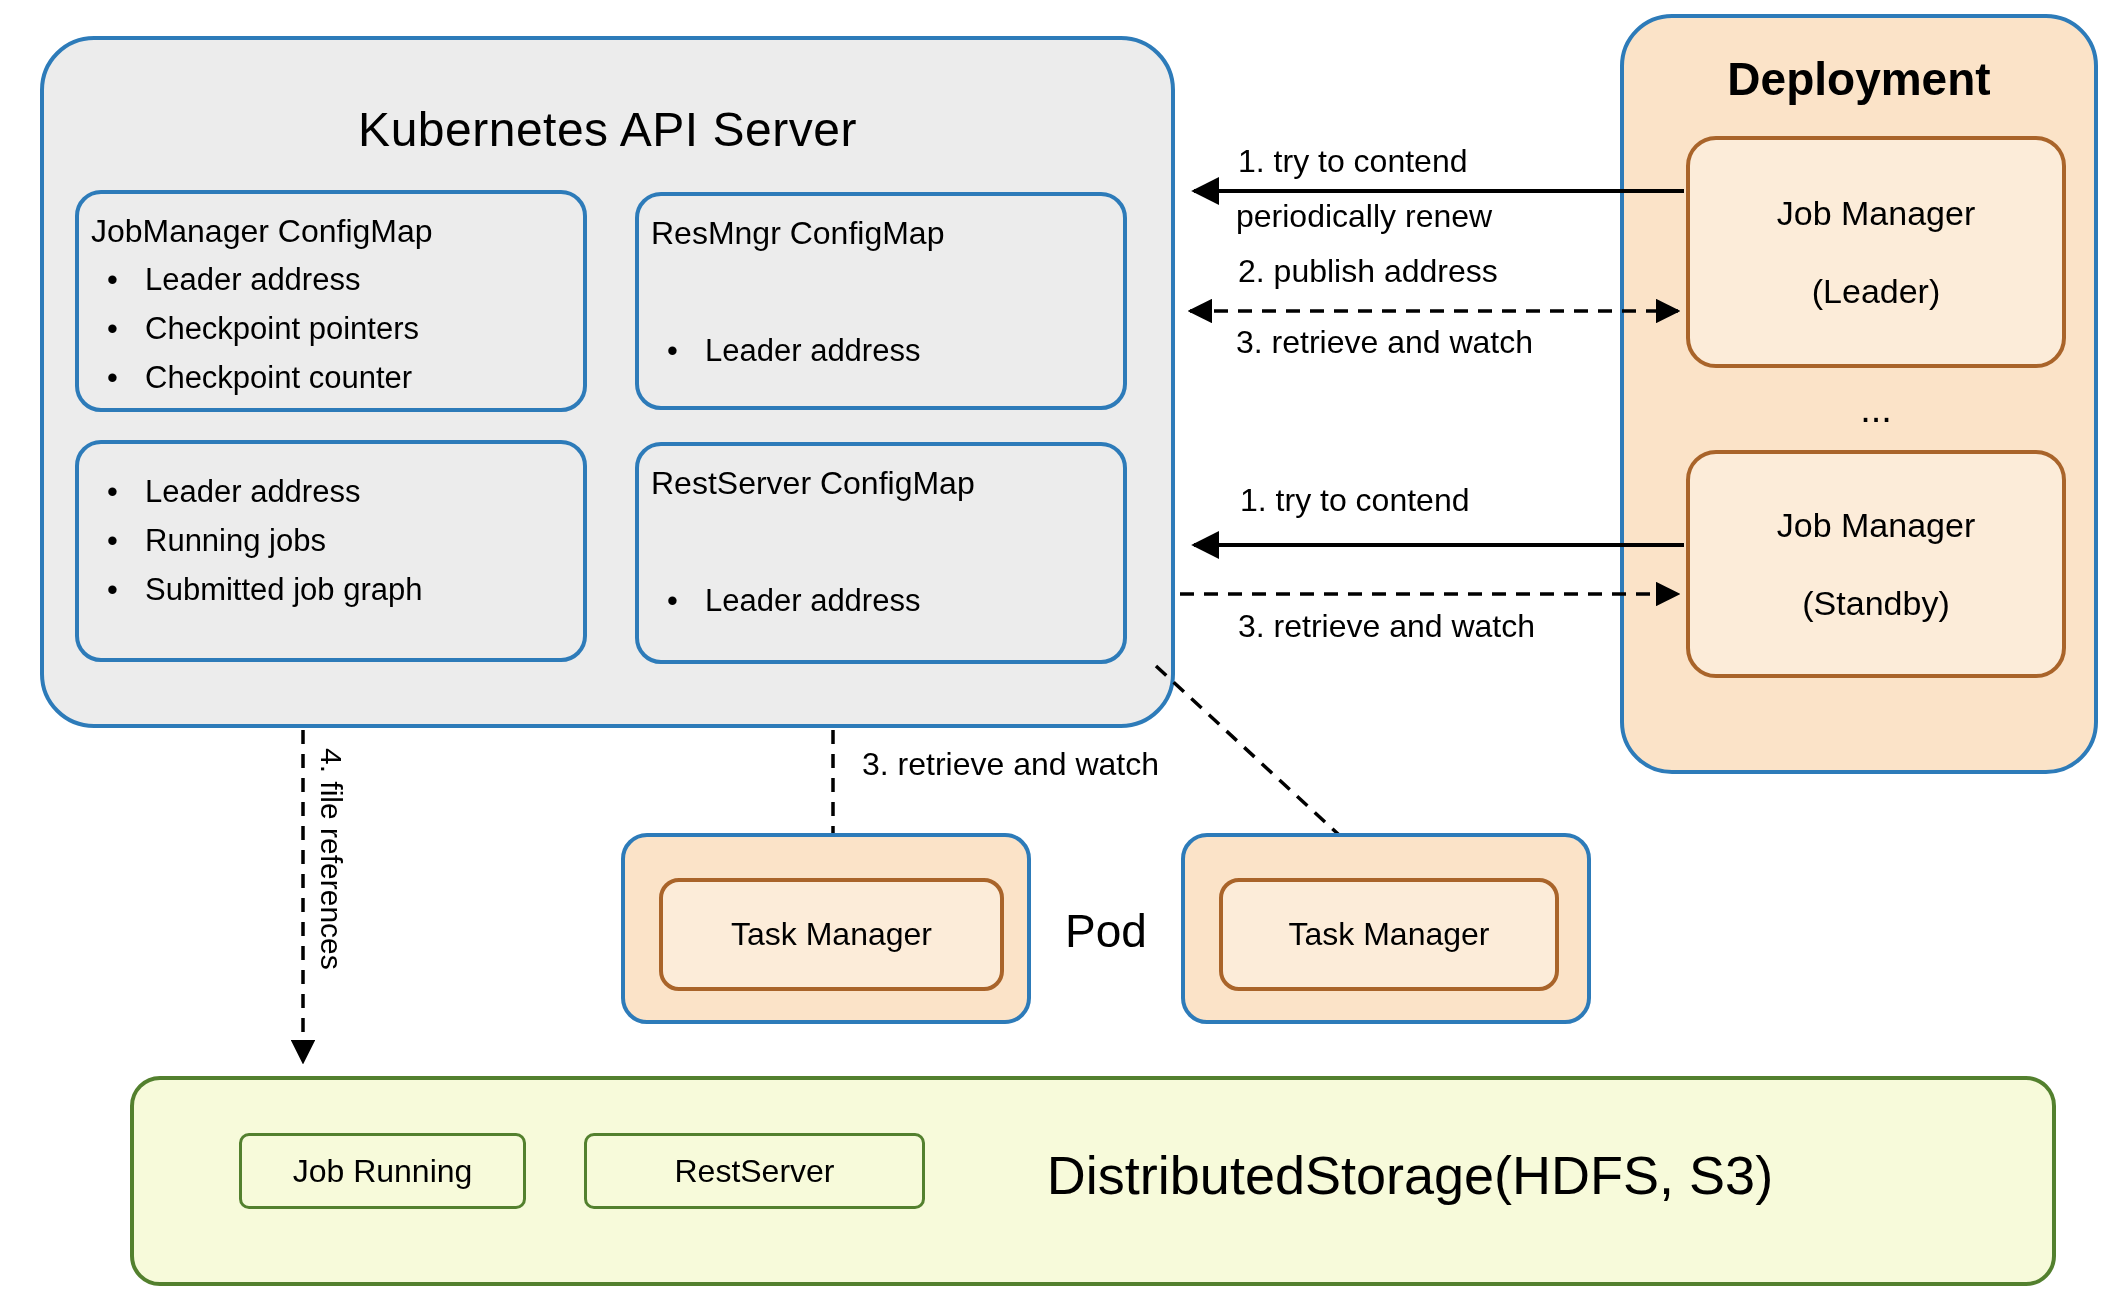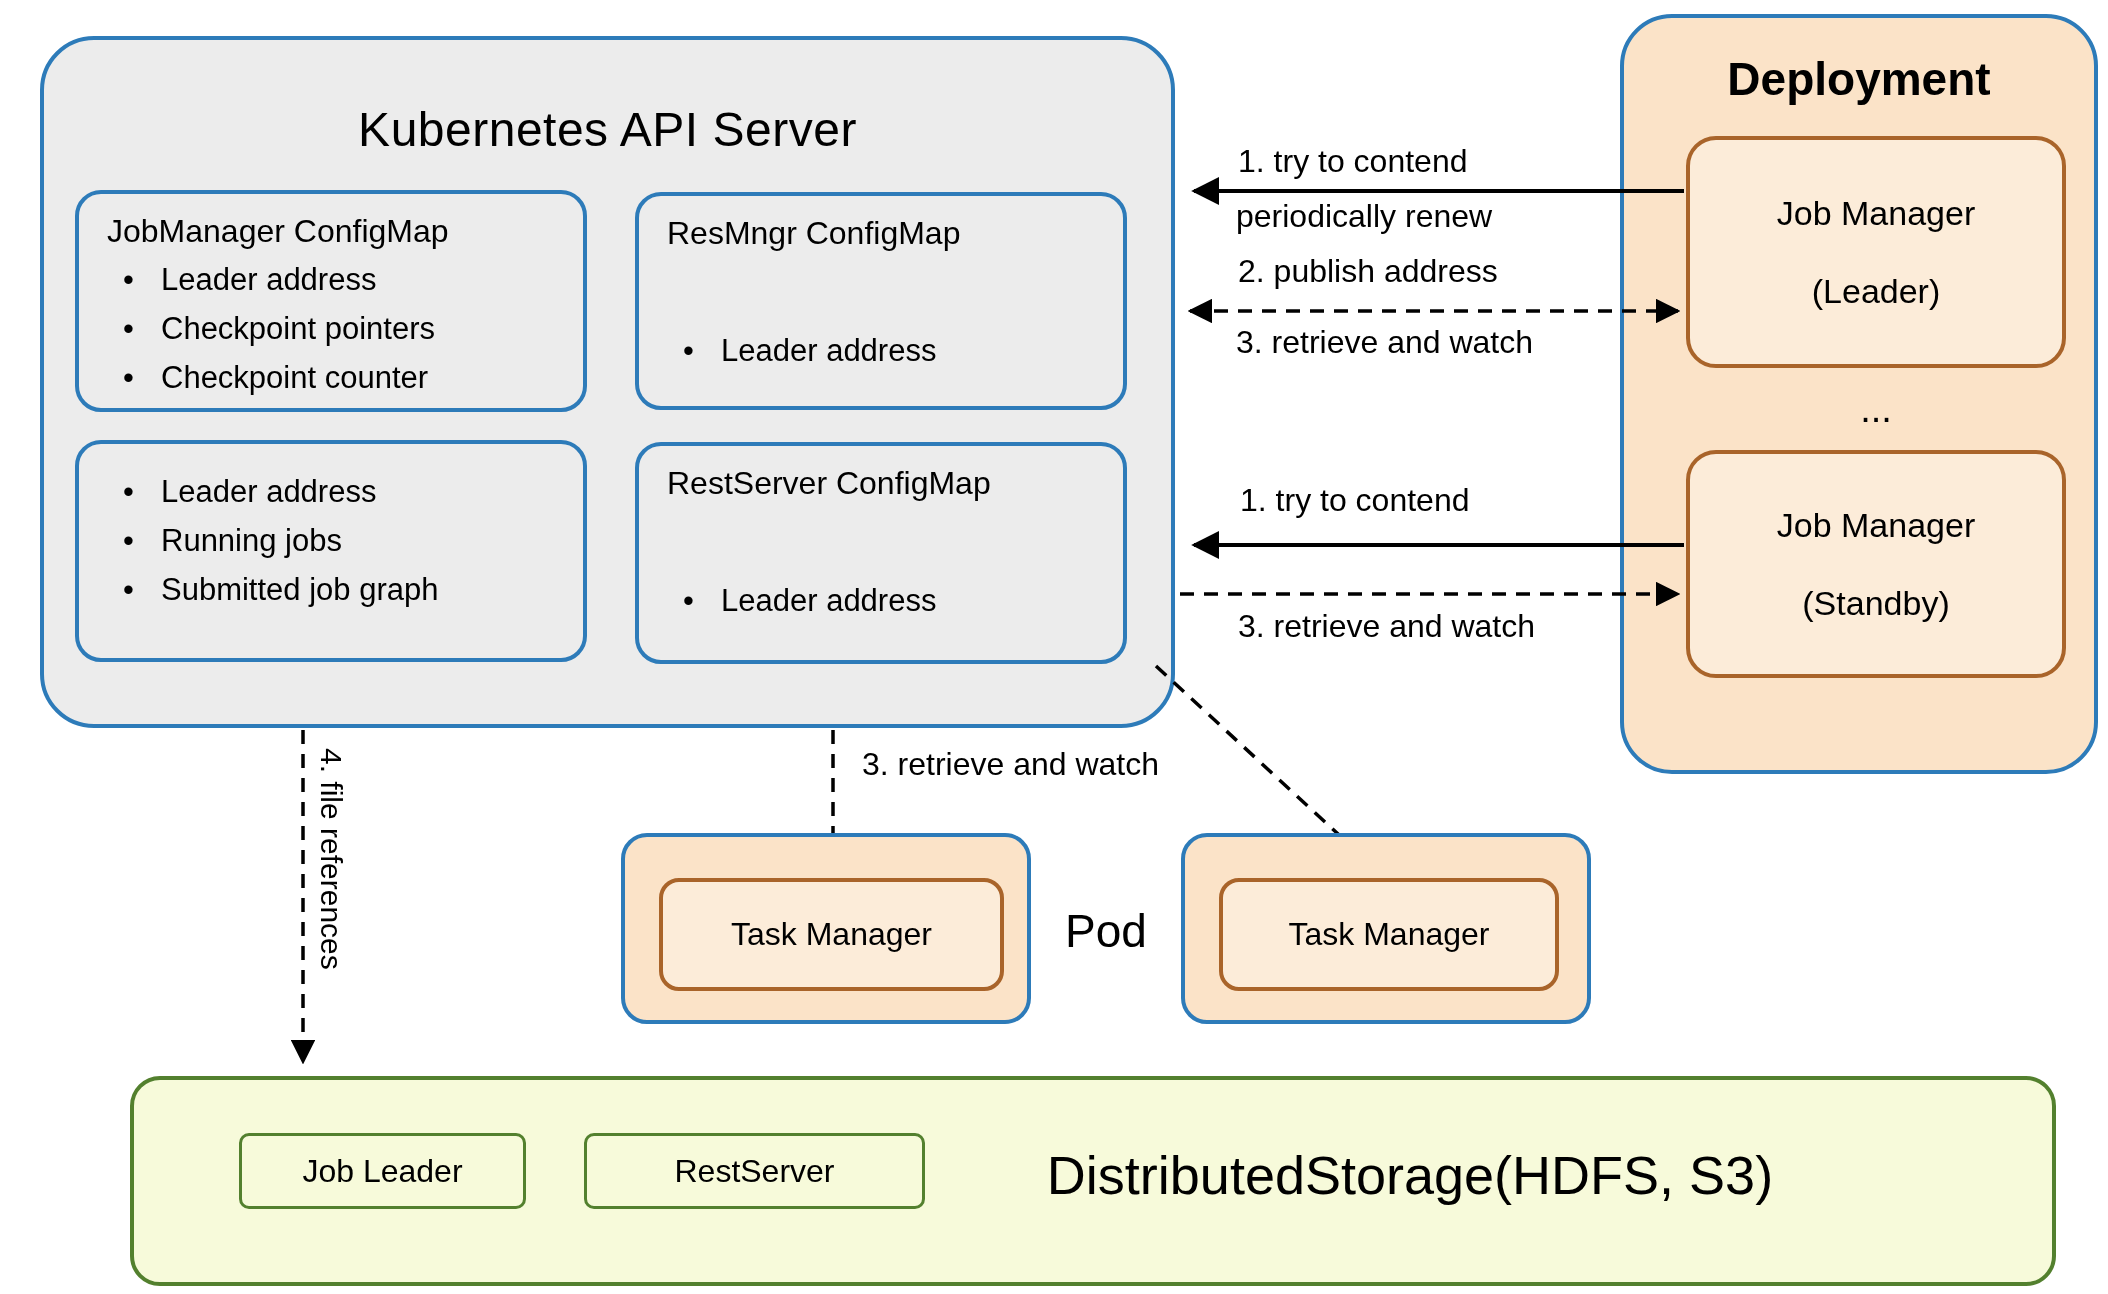--- a/index.html
+++ b/index.html
@@ -25,21 +25,21 @@
   }
   .api-title {
     position:absolute; left:0; top:62px; width:100%;
     text-align:center; font-size:48px; letter-spacing:0.5px;
   }
   .cm {
     position:absolute;
     background:var(--gray-fill,#ececec);
     border:4px solid var(--blue-border,#2d7bb9);
     border-radius:26px;
-    padding:18px 28px;
+    padding:18px 12px;
   }
   .cm-jobmanager  { left:75px;  top:190px; width:512px; height:222px; }
   .cm-resmngr     { left:635px; top:192px; width:492px; height:218px; }
   .cm-dispatcher  { left:75px;  top:440px; width:512px; height:222px; }
   .cm-restserver  { left:635px; top:442px; width:492px; height:222px; }
   .cm-title { font-size:32px; line-height:38px; }
   .cm ul { list-style:none; }
   .cm li {
     position:relative; font-size:31px; line-height:38px;
     padding-left:54px; margin-top:11px;
@@ -227,17 +227,17 @@
   <div class="alabel l-rw3">3. retrieve and watch</div>
   <div class="alabel l-fileref">4. file references</div>
 
   <div class="pod pod-left"></div>
   <div class="tm tm-left">Task Manager</div>
   <div class="abs pod-label">Pod</div>
   <div class="pod pod-right"></div>
   <div class="tm tm-right">Task Manager</div>
 
   <div class="abs storage"></div>
-  <div class="storage-inner jg">Job Leader</div>
+  <div class="storage-inner jg">Job Running</div>
   <div class="storage-inner cp">RestServer</div>
   <div class="abs storage-title">DistributedStorage(HDFS, S3)</div>
 
 </div>
 
 </body></html>

